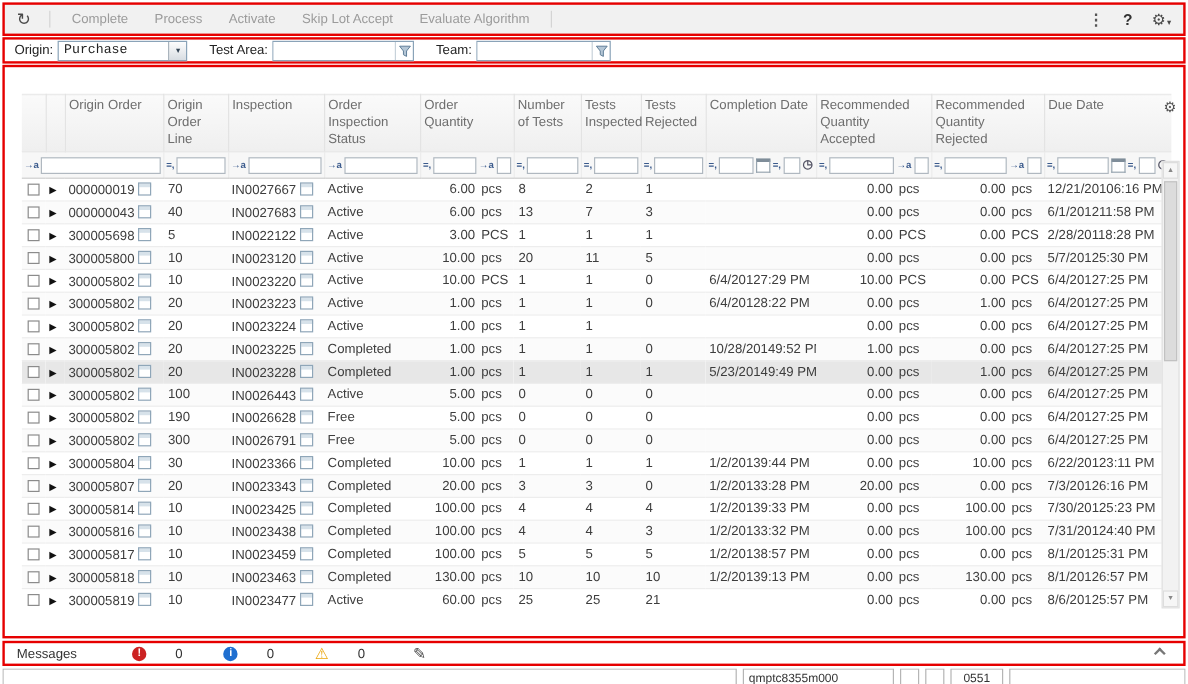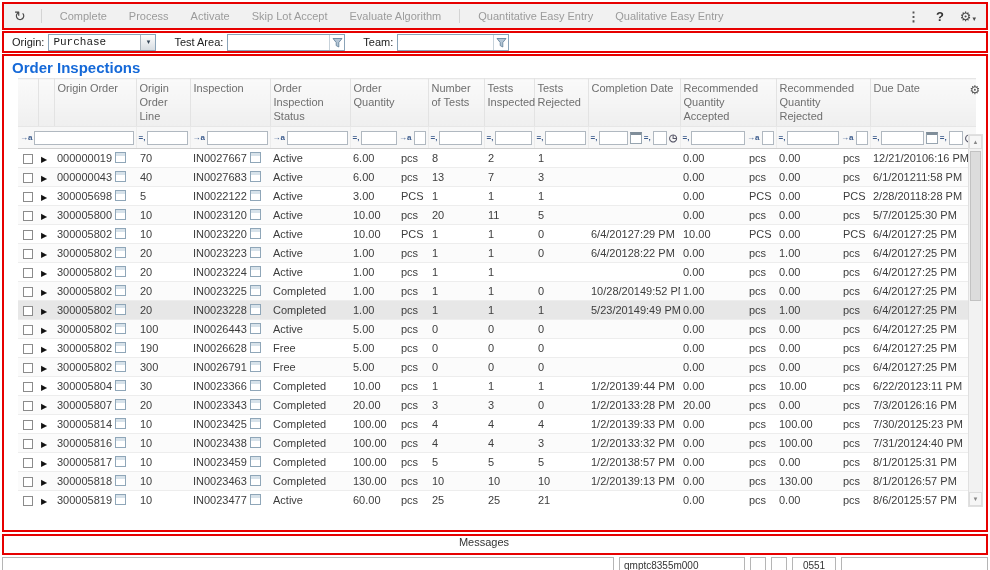--- a/index.html
+++ b/index.html
@@ -50,42 +50,42 @@
   tbody td { border-bottom: 1px solid #ededed; font-size: 11px; color: #3d3d3d; height: 19px; padding: 0 3px; white-space: nowrap; overflow: hidden; }
   tbody tr:nth-child(even) td { background: #fbfbfb; }
   tr.sel td { background: #e7e7e7; }
   .c-sel { text-align: center; }
   .cb { display: inline-block; width: 10px; height: 10px; border: 1px solid #8b8b8b; background: #fff; vertical-align: middle; cursor: pointer; }
   .exp { font-size: 8px; color: #111; cursor: pointer; }
   .c-ref .val { margin-right: 3px; }
   .ref-icon { display: inline-block; width: 11px; height: 11px; border: 1px solid #8fa6b8; background-color: #fff; background-image: linear-gradient(#d7e2ea, #d7e2ea); background-size: 11px 3px; background-repeat: no-repeat; vertical-align: -1px; cursor: pointer; }
   .c-num-left { text-align: left; padding-left: 4px; }
   .qwrap { display: flex; }
-  .qv { flex: 1; text-align: left; }
+  .qv { flex: 1; text-align: right; }
   .qu { width: 24px; text-align: left; margin-left: 5px; }
   .dtwrap { display: flex; justify-content: flex-start; }
   .tv { text-align: right; }
 
   #settings-cap { position: absolute; right: 3px; top: 24px; width: 16px; height: 20px; text-align: center; }
   #settings-cap span { font-size: 12px; color: #555; cursor: pointer; }
 
   #vscroll { position: absolute; left: 964px; top: 78px; width: 15px; height: 373px; background: #f2f2f2; border: 1px solid #e0e0e0; }
   .sbtn { position: absolute; left: 0; width: 13px; height: 14px; background: #f6f6f6; border: 1px solid #ddd; color: #888; font-size: 6px; text-align: center; line-height: 13px; cursor: pointer; }
   .sbtn.top { top: 0; } .sbtn.bottom { bottom: 0; }
   .sthumb { position: absolute; left: 1px; top: 16px; width: 11px; height: 150px; background: #dcdcdc; border: 1px solid #c2c2c2; cursor: pointer; }
 
   #grid-footer { position: absolute; left: 0; right: 0; bottom: 0; height: 23px; border-top: 1px solid #ddd; display: flex; align-items: center; justify-content: flex-end; font-size: 11px; color: #555; padding-right: 26px; background: #fff; }
   #splitter { position: absolute; left: 430px; top: 6px; font-size: 7px; color: #555; cursor: pointer; }
   #pager { display: flex; align-items: center; gap: 6px; border-left: 1px solid #ddd; padding-left: 12px; margin-left: 14px; }
   .pg { font-size: 9px; color: #444; cursor: pointer; }
   .pg.dis { color: #bbb; }
   #page-input { width: 26px; height: 15px; border: 1px solid #999; font-size: 10px; text-align: center; font-family: "Liberation Sans", sans-serif; }
 
   
-  #messages { top: 534px; height: 21px; display: flex; align-items: center; padding: 0 10px; font-size: 11px; color: #333; gap: 24px; flex-direction: column; }
+  #messages { top: 534px; height: 21px; display: flex; align-items: center; padding: 0 10px; font-size: 11px; color: #333; gap: 24px; }
   #msg-label { margin-right: 22px; }
   .mcircle { width: 12px; height: 12px; border-radius: 50%; color: #fff; font-size: 9px; font-weight: bold; display: flex; align-items: center; justify-content: center; line-height: 1; }
   .mcircle.err { background: #cc2222; }
   .mcircle.inf { background: #1f6fd0; margin-left: 10px; }
   .mwarn { color: #eba50a; font-size: 13px; line-height: 1; margin-left: 10px; }
   .mcount { color: #333; }
   .mpencil { color: #444; font-size: 13px; margin-left: 16px; cursor: pointer; }
   .chev { width: 7px; height: 7px; border-left: 2px solid #777; border-top: 2px solid #777; transform: rotate(45deg); margin-left: auto; margin-right: 6px; cursor: pointer; }
 
   
@@ -102,24 +102,20 @@
     <span class="tb-refresh">↻</span>
     <span class="tb-sep"></span>
     <div class="tb-group">
         <span class="tb-btn">Complete</span>
         <span class="tb-btn">Process</span>
         <span class="tb-btn">Activate</span>
         <span class="tb-btn">Skip Lot Accept</span>
         <span class="tb-btn">Evaluate Algorithm</span>
       </div>
     <span class="tb-sep"></span>
-    <div class="tb-group">
-        <span class="tb-btn">Quantitative Easy Entry</span>
-        <span class="tb-btn">Qualitative Easy Entry</span>
-      </div>
     <div class="tb-right">
       <span class="tb-dots">⋮</span>
       <span class="tb-help">?</span>
       <span>
         <span class="tb-gear">⚙</span><span class="tb-caret">▾</span>
       </span>
     </div>
   </div>
 
   <div class="redbox" id="filterbar">
@@ -142,21 +138,20 @@
       <input value="" style="">
       <span class="lookup">
         <svg width="11" height="11" viewBox="0 0 11 11">
             <path d="M1 1.5h9L6.8 5.5V10L4.2 8.6V5.5Z" fill="#b4c6d6" stroke="#5b7a94" stroke-width="0.8"></path>
           </svg>
       </span>
     </div>
   </div>
 
   <div class="redbox" id="main">
-    <div id="section-title">Order Inspections</div>
     <div id="table-area">
       <table id="grid">
           <colgroup>
             <col style="width: 20px;">
             <col style="width: 16px;">
             <col style="width: 82px;">
             <col style="width: 54px;">
             <col style="width: 80px;">
             <col style="width: 80px;">
             <col style="width: 78px;">

